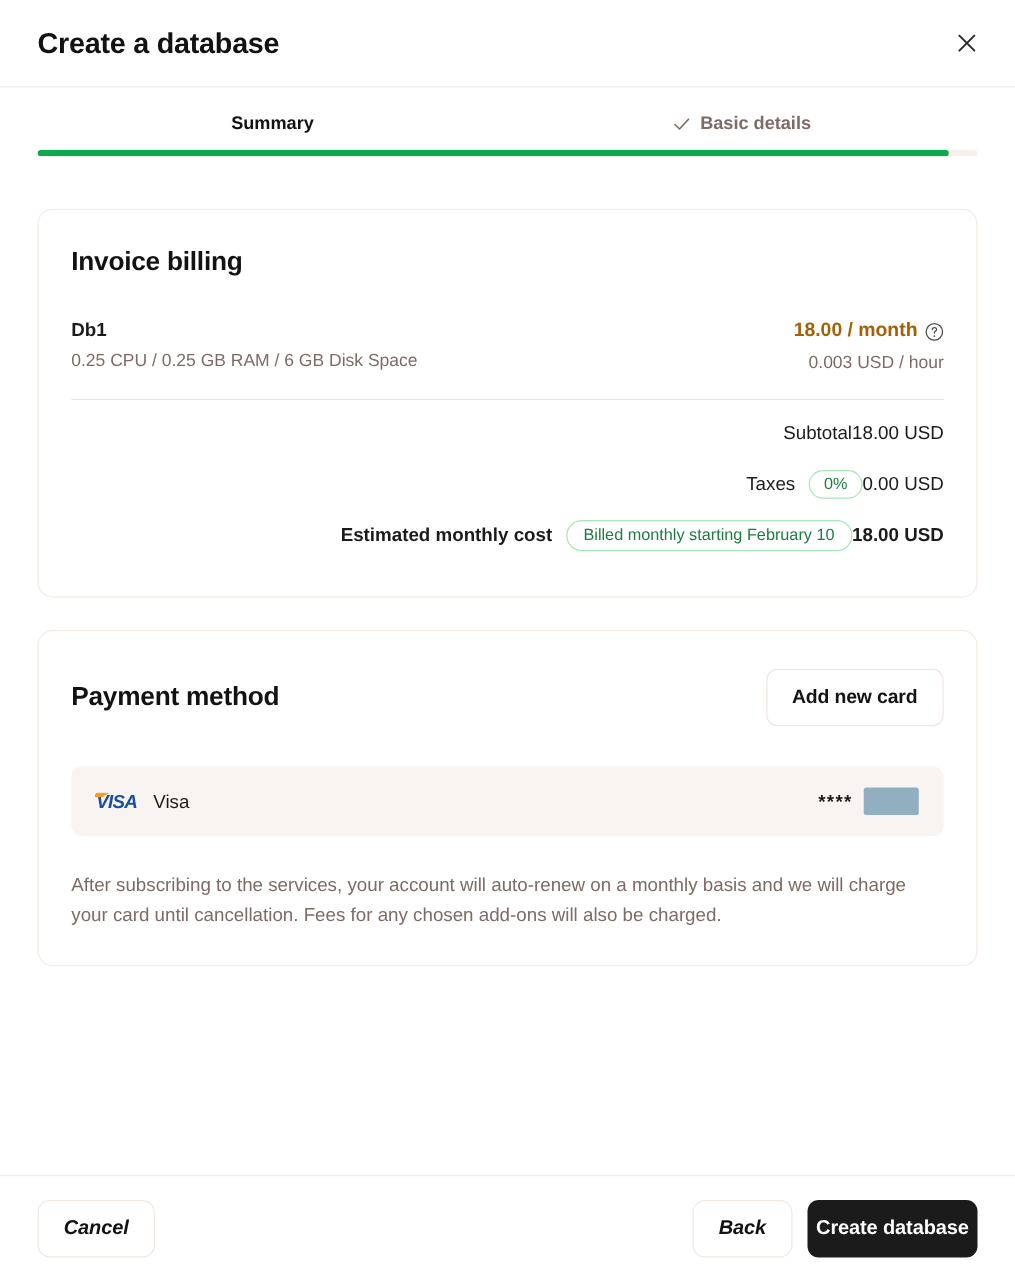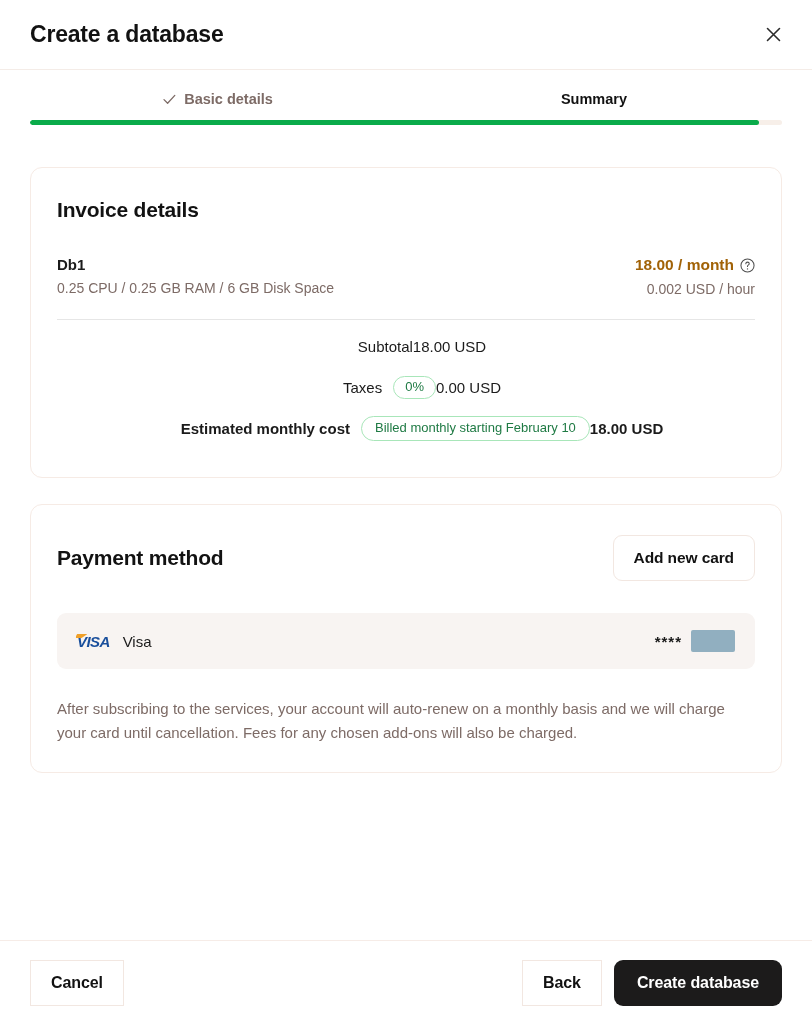--- a/index.html
+++ b/index.html
@@ -158,21 +158,21 @@
     display: inline-flex;
     align-items: center;
     color: #4d4d4d;
     cursor: pointer;
   }
 
   
   .totals { padding-top: 6px; }
   .total-row {
     display: flex;
-    justify-content: center;
+    justify-content: flex-end;
     align-items: center;
     min-height: 41px;
     font-size: 15px;
     color: #1b1b1b;
     margin-left: 32px;
   }
   .total-row .tr-left {
     display: flex;
     align-items: center;
     gap: 11px;
@@ -278,35 +278,36 @@
     display: flex;
     align-items: center;
     justify-content: space-between;
     padding: 0 30px;
     background: #fff;
   }
   .footer-right { display: flex; align-items: center; gap: 12px; }
   .btn-cancel, .btn-back {
     border: 1px solid #f2e7e1;
     background: #fff;
-    border-radius: 0;
+    border-radius: 10px;
     padding: 13px 20px;
     font-size: 16px;
     font-weight: bold;
     color: #121212;
     cursor: pointer;
     font-family: inherit;
     letter-spacing: -0.1px;
+    font-style: italic;
   }
   .btn-primary {
     border: none;
     background: #1c1b1b;
     color: #ffffff;
     border-radius: 9px;
-    padding: 14px 23px;
+    padding: 14px 7px;
     font-size: 16px;
     font-weight: bold;
     cursor: pointer;
     font-family: inherit;
     letter-spacing: -0.1px;
   }
 </style>
 </head>
 <body>
 
@@ -318,59 +319,59 @@
       <span>
         <svg width="15" height="15" viewBox="0 0 15 15" fill="none" xmlns="http://www.w3.org/2000/svg">
           <path d="M1.5 1.5 L13.5 13.5 M13.5 1.5 L1.5 13.5" stroke="#2b2b2b" stroke-width="1.6" stroke-linecap="round"></path>
         </svg>
       </span>
     </button>
   </div>
 
   <div class="stepper">
     <div class="stepper-labels">
+      <button class="step step-current">
+        <span>Summary</span>
+      </button>
       <button class="step step-done">
         <span class="check-icon">
           <svg width="13" height="11" viewBox="0 0 13 11" fill="none" xmlns="http://www.w3.org/2000/svg">
             <path d="M1 5.6 L4.6 9.2 L11.8 1.4" stroke="#7d6b66" stroke-width="1.3" stroke-linecap="round" stroke-linejoin="round"></path>
           </svg>
         </span>
         <span>Basic details</span>
       </button>
-      <button class="step step-current">
-        <span>Summary</span>
-      </button>
     </div>
     <div class="progress-track">
       <div class="progress-fill" id="progress-fill" style="width: 97%; background: rgb(10, 171, 74);"></div>
     </div>
   </div>
 
   <div class="modal-body">
 
     <section class="panel">
-      <h2 class="panel-title">Invoice details</h2>
+      <h2 class="panel-title">Invoice billing</h2>
 
       <div class="line-item">
         <div class="li-left">
           <div class="li-name">Db1</div>
           <div class="li-spec">0.25 CPU / 0.25 GB RAM / 6 GB Disk Space</div>
         </div>
         <div class="li-right">
           <div class="li-price">
             <span>18.00 / month</span>
             <span class="help-icon">
               <svg width="15" height="15" viewBox="0 0 16 16" fill="none" xmlns="http://www.w3.org/2000/svg">
                 <circle cx="8" cy="8" r="7" stroke="#4d4d4d" stroke-width="1.1"></circle>
                 <path d="M6.2 6.1c0-1 .85-1.7 1.85-1.7 1.05 0 1.8.65 1.8 1.6 0 .8-.45 1.2-1.1 1.6-.5.3-.75.6-.75 1.15v.25" stroke="#4d4d4d" stroke-width="1.1" stroke-linecap="round"></path>
                 <circle cx="8" cy="11.6" r="0.75" fill="#4d4d4d"></circle>
               </svg>
             </span>
           </div>
-          <div class="li-rate">0.002 USD / hour</div>
+          <div class="li-rate">0.003 USD / hour</div>
         </div>
       </div>
 
       <div class="totals" id="totals">
           <div class="total-row">
             <div class="tr-left">
               <span class="tr-left-label">Subtotal</span>
             </div>
             <span class="tr-value">18.00 USD</span>
           </div>

